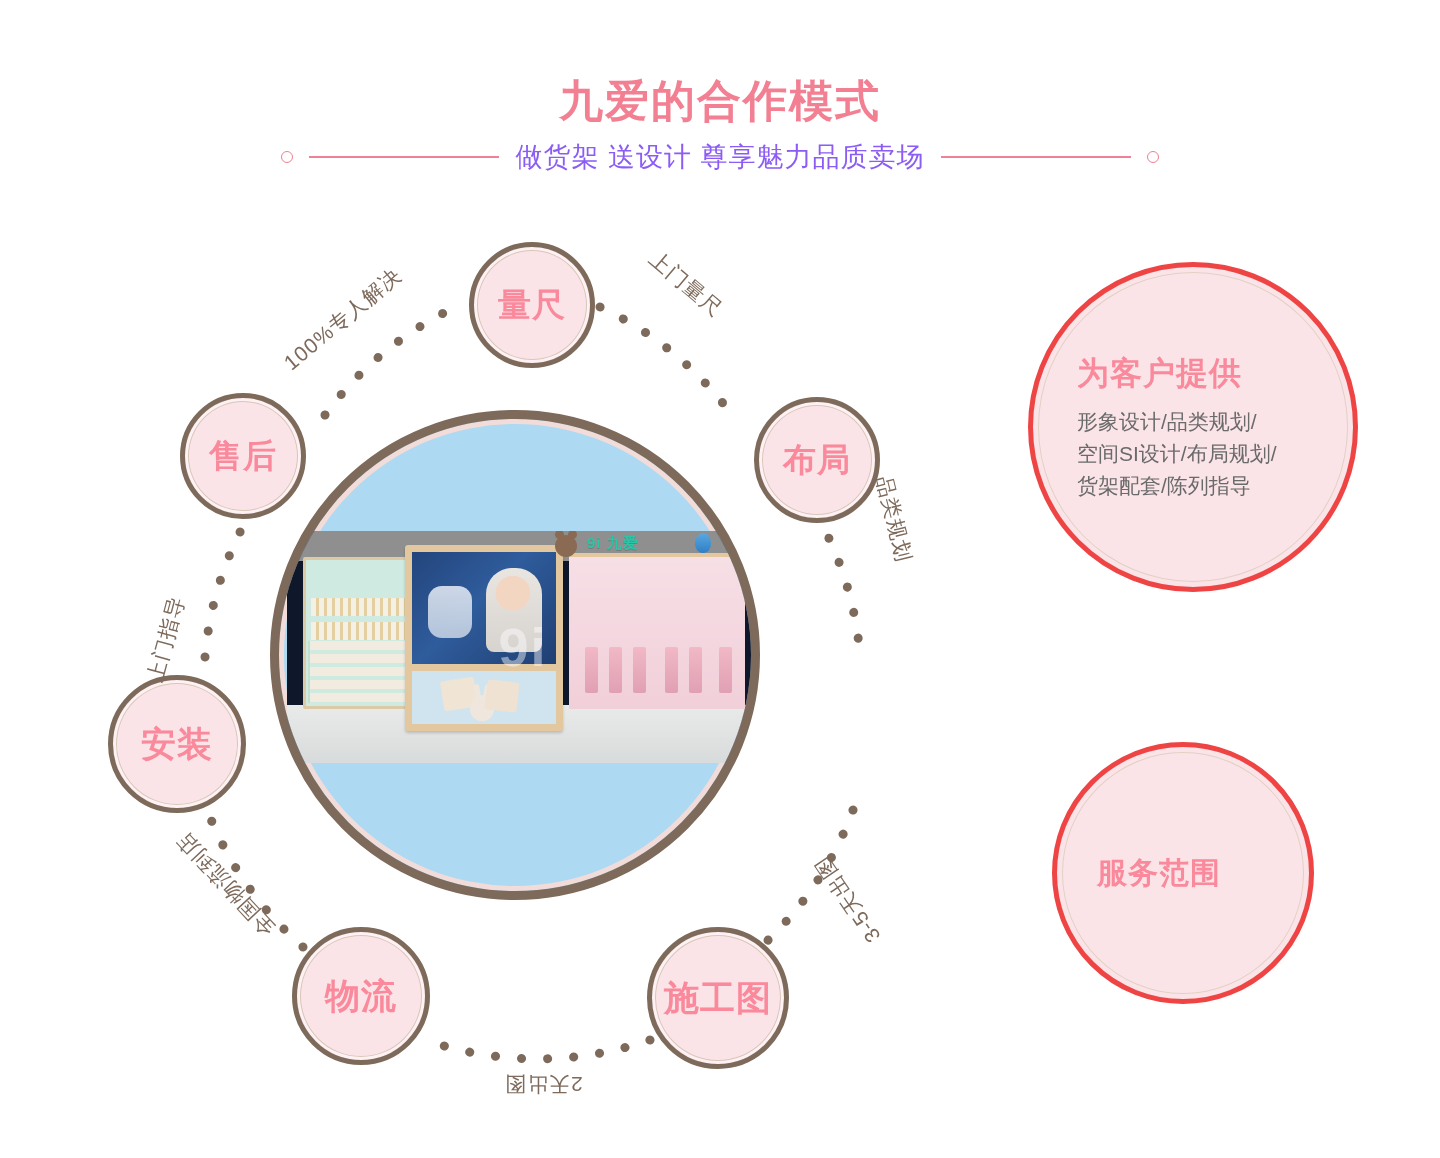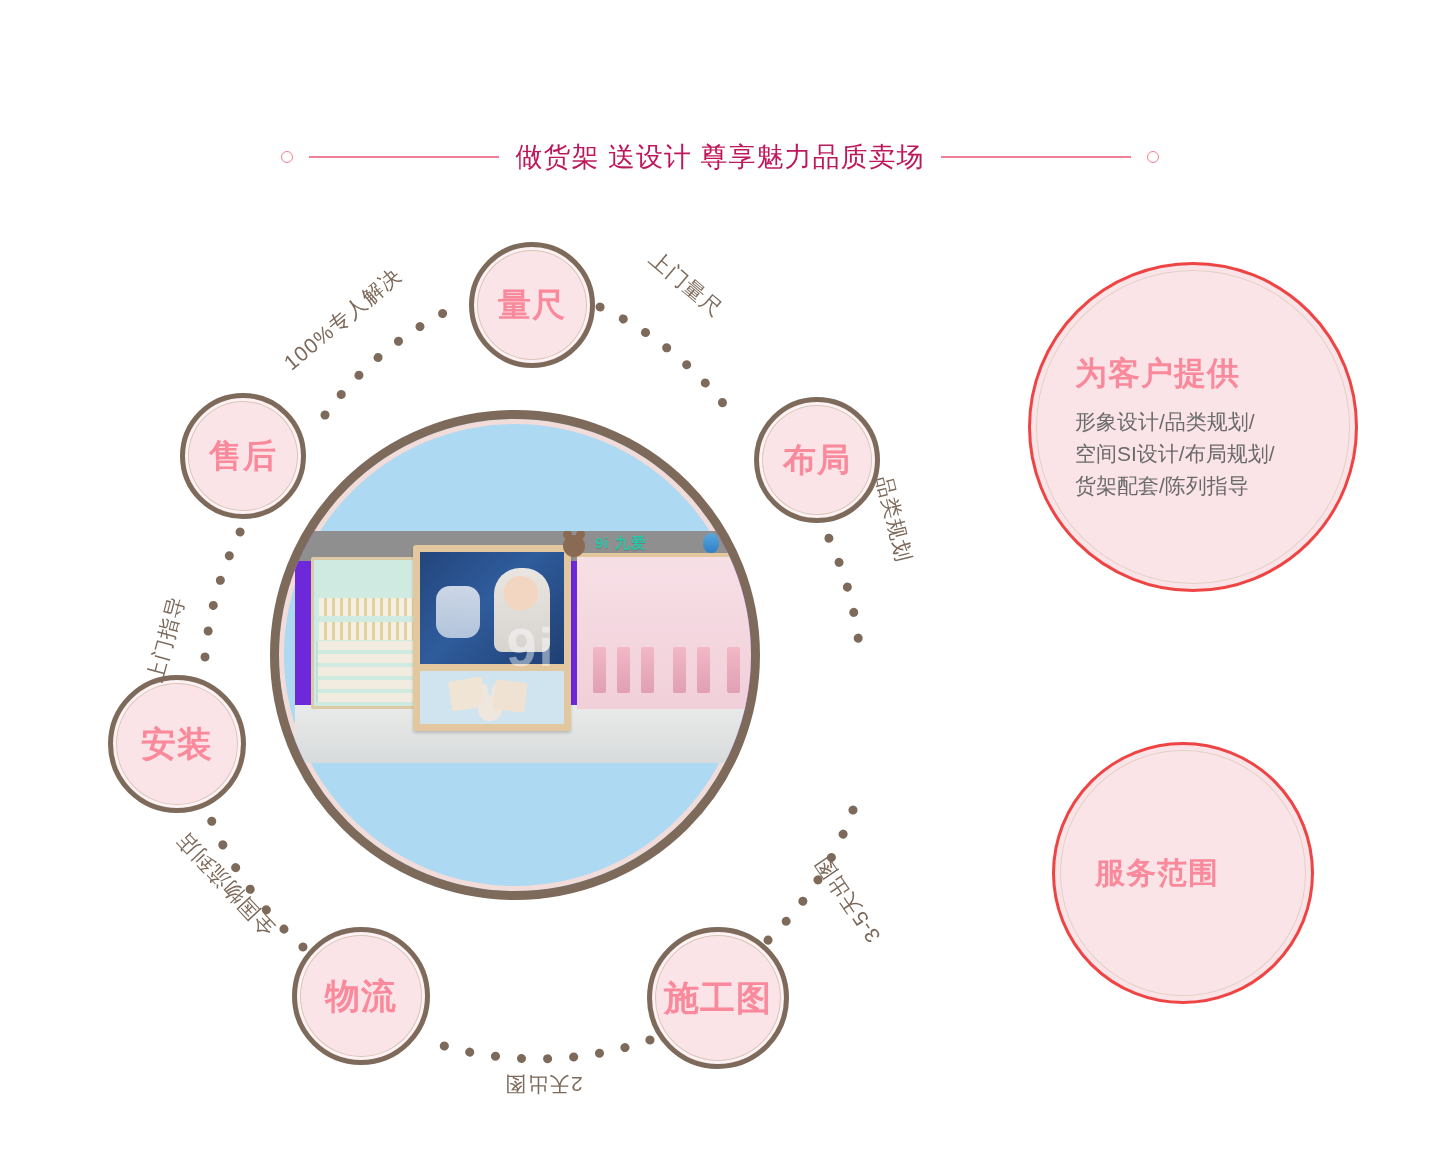--- a/index.html
+++ b/index.html
@@ -55,21 +55,21 @@
     background: #ef8095;
   }
   .deco-dot {
     width: 12px; height: 12px;
     border: 1.6px solid #ef8095;
     border-radius: 50%;
     background: #fff;
   }
   .page-subtitle {
     font-size: 27px;
-    color: #be185d;
+    color: #8b5cf6;
     letter-spacing: 1px;
     white-space: nowrap;
   }
 
   
   .diagram {
     position: absolute;
     left: 60px; top: 225px;
     width: 940px;
     height: 900px;
@@ -89,23 +89,23 @@
     left: 210px; top: 185px;
     width: 490px; height: 490px;
     border-radius: 50%;
     background: #aed9f2;
     border: 9px solid #7d6a5b;
     box-shadow: inset 0 0 0 5px #f2dcd9;
     overflow: hidden;
   }
   .photo-strip {
     position: absolute;
-    left: 16px; top: 112px;
+    left: 8px; top: 112px;
     width: 100%; height: 232px;
-    background: #6d28d9;
+    background: #0f172a;
     overflow: hidden;
   }
   
   .store-floor {
     position: absolute; left: 0; bottom: 0; width: 100%; height: 58px;
     background: linear-gradient(#e9ebea, #d8dbdb);
   }
   .store-ceiling {
     position: absolute; left: 0; top: 0; width: 100%; height: 30px;
     background: #8f8f8f;
@@ -229,21 +229,21 @@
     letter-spacing: 1px;
     white-space: nowrap;
     transform-origin: center center;
   }
 
   
   .info {
     position: absolute;
     border-radius: 50%;
     background: #fbe4e8;
-    border: 3px solid #ef4444;
+    border: 5px solid #ef4444;
     box-shadow: inset 0 0 0 5px #fbe4e8, inset 0 0 0 6px #e2d0c4;
     display: flex;
     flex-direction: column;
     justify-content: center;
     padding: 0 44px;
   }
   .info-title {
     color: #f9899b;
     font-weight: bold;
     letter-spacing: 1px;
@@ -261,20 +261,21 @@
   #info-scope { left: 1052px; top: 742px; width: 262px; height: 262px; padding: 0 40px; }
   #info-scope .info-title { font-size: 30px; margin-bottom: 0; }
   #info-scope .info-body  { font-size: 21px; line-height: 1.5; }
 </style>
 </head>
 <body>
 
 <div id="root">
 
   <div class="header">
+    <div class="page-title">九爱的合作模式</div>
     <div class="subtitle-row">
       <span class="deco-dot"></span>
       <span class="deco-line">
           <span class="bar"></span>
         </span>
       <span class="page-subtitle">做货架 送设计  尊享魅力品质卖场</span>
       <span class="deco-line">
           <span class="bar"></span>
         </span>
       <span class="deco-dot"></span>

